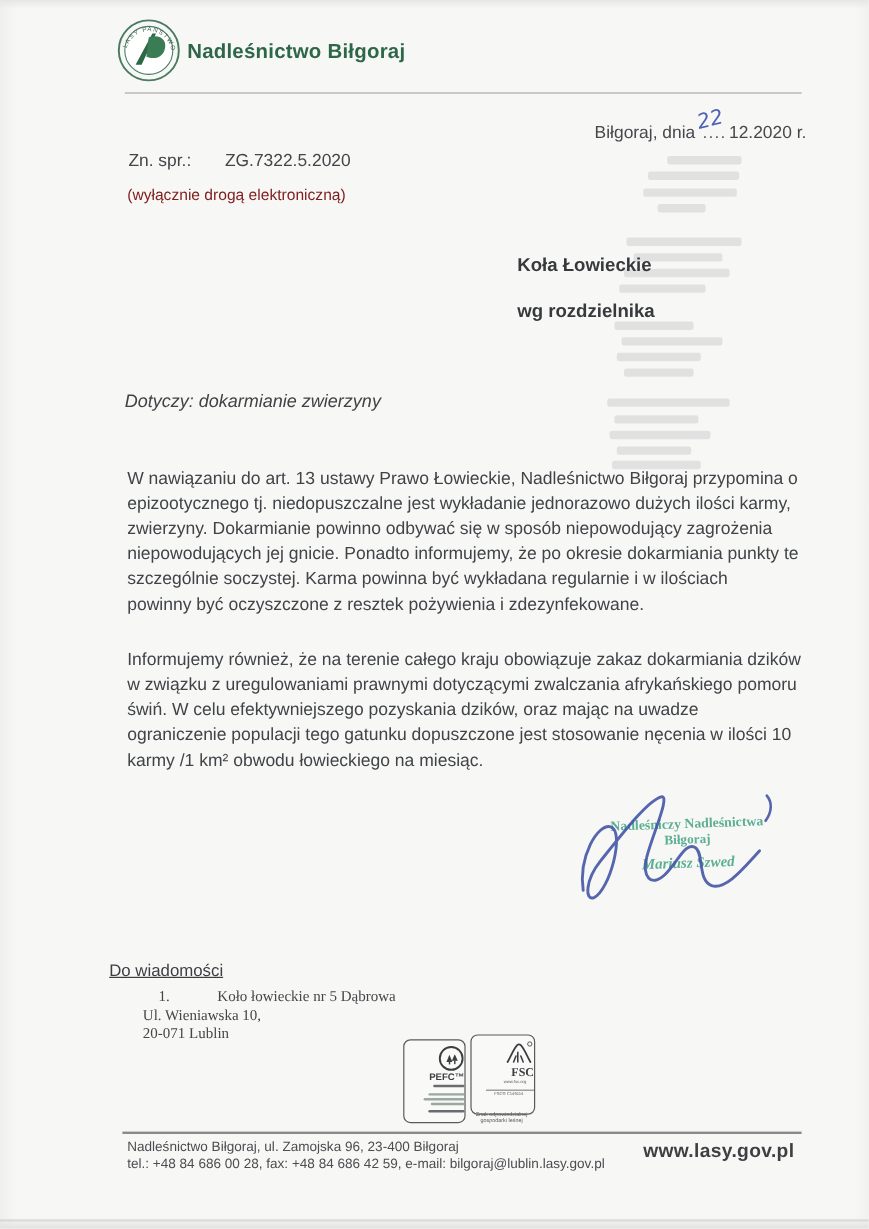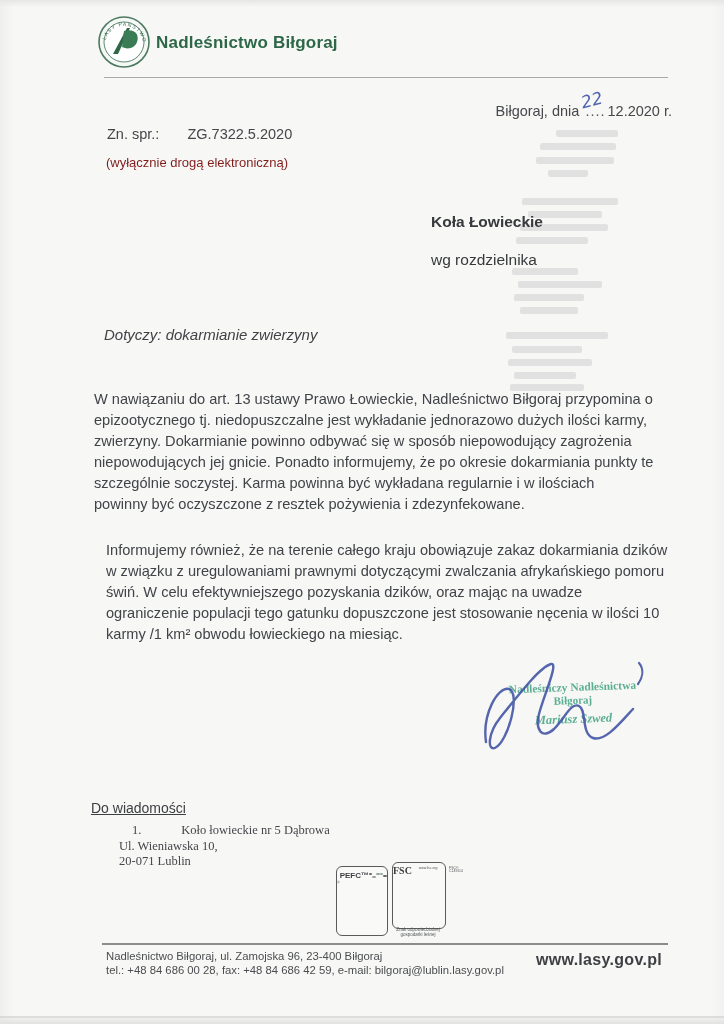--- a/index.html
+++ b/index.html
@@ -26,48 +26,48 @@
     color:#5063b4;transform:rotate(-14deg);font-family:"DejaVu Sans",sans-serif;}
   .case-ref{left:107px;top:126px;font-size:14.5px;color:#44464a;}
   .case-ref .ref-value{margin-left:24px;}
   .delivery-note{left:106px;top:155px;font-size:13px;color:#7f1d1d;}
 
   
   .ghost{position:absolute;height:7px;border-radius:2px;background:rgba(138,138,146,.20);filter:blur(.6px);}
 
   
   .recipient-1{left:431px;top:213px;font-size:15.5px;font-weight:bold;color:#37393d;}
-  .recipient-2{left:431px;top:251px;font-size:15.5px;font-weight:normal;color:#37393d;}
+  .recipient-2{left:431px;top:251px;font-size:15.5px;font-weight:bold;color:#37393d;}
 
   
   .subject{left:104px;top:326px;font-size:15px;font-style:italic;color:#404246;}
 
   
   .body-par{color:#404348;font-size:14.6px;}
   .body-par .bl{display:block;height:21px;line-height:21px;white-space:nowrap;}
-  .p1{left:94px;top:389px;}
+  .p1{left:106px;top:389px;}
   .p2{left:106px;top:540px;}
 
   
   .stamp{left:468px;top:681px;width:210px;text-align:center;transform:rotate(-2deg);
     font-family:"Liberation Serif",serif;color:#4fa98c;opacity:.92;}
   .stamp .s1{font-size:11.5px;font-weight:bold;line-height:13px;}
   .stamp .s2{font-size:11px;font-weight:bold;line-height:12px;}
   .stamp .s3{font-size:12.5px;font-weight:bold;font-style:italic;margin-top:6px;}
   .sig-svg{left:452px;top:656px;}
 
   
   .cc-heading{left:91px;top:800px;font-size:14px;color:#3c3e42;text-decoration:underline;}
   .cc-item1{left:132px;top:823px;font-family:"Liberation Serif",serif;font-size:12.5px;color:#44464a;}
   .cc-item1 .num{display:inline-block;width:46px;}
   .cc-line{left:119px;font-family:"Liberation Serif",serif;font-size:12.5px;color:#44464a;text-align:right;}
 
   
   .badge{position:absolute;border:1.2px solid #5a5a58;border-radius:6px;background:#f9f9f7;
-    display:flex;flex-direction:row;align-items:flex-start;}
+    display:flex;flex-direction:column;align-items:flex-end;}
   .pefc-badge{left:336px;top:866px;width:50px;height:64px;padding-top:4px;}
   .fsc-badge{left:392px;top:862px;width:52px;height:62px;padding-top:3px;}
   .badge .tiny{font-size:6px;transform:scale(.58);transform-origin:center top;color:#55575a;line-height:6px;}
   .pefc-word{font-size:8px;font-weight:bold;color:#3c3e42;line-height:9px;}
   .tiny-bar{height:2px;border-radius:1px;background:#9aa89e;margin-top:2px;}
   .tiny-bar.dark{background:#6a6c6e;}
   .fsc-word{font-family:"Liberation Serif",serif;font-size:10px;font-weight:bold;color:#3c3e42;line-height:10px;}
   .fsc-divider{width:40px;height:1px;background:#8a8a88;margin:2px 0 1px 0;}
   .fsc-caption{left:388px;top:927px;width:60px;text-align:center;font-size:6px;
     transform:scale(.75);transform-origin:center top;color:#55575a;line-height:7px;}

